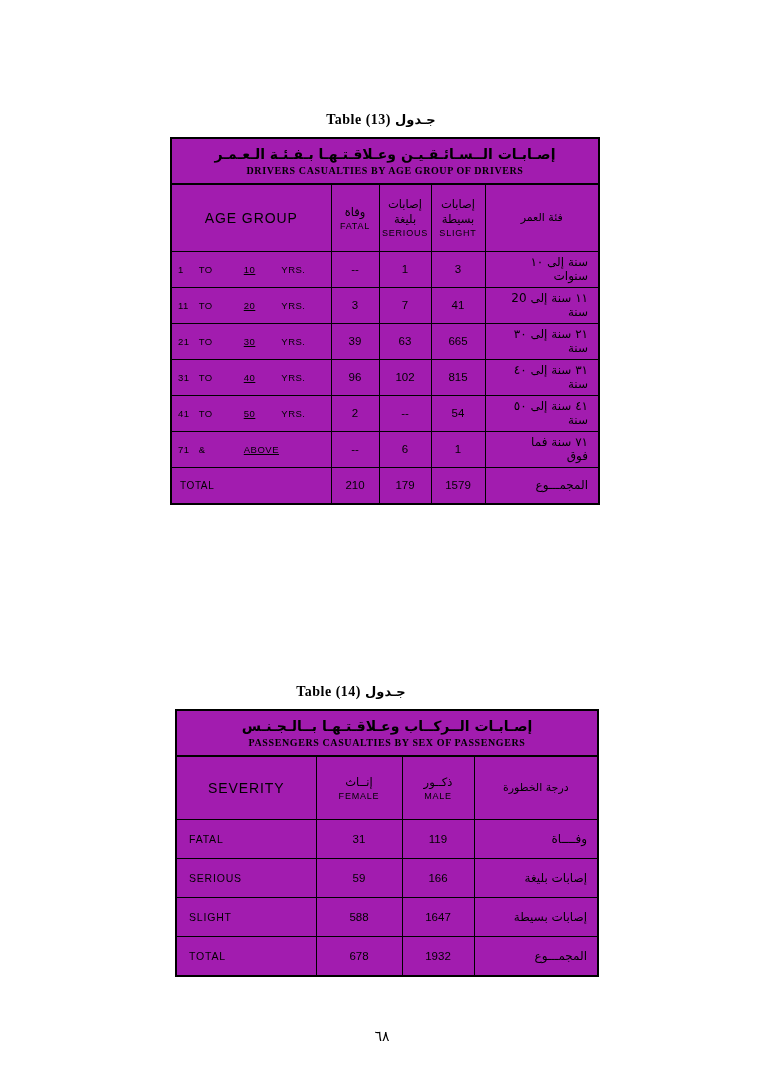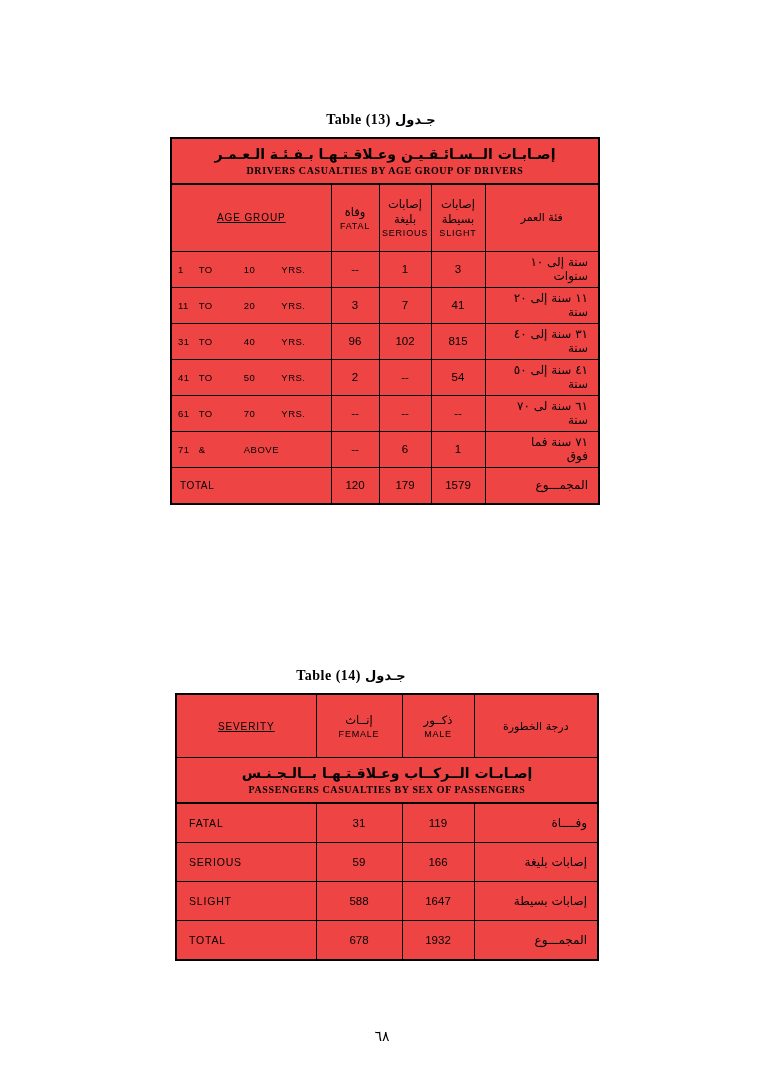--- a/index.html
+++ b/index.html
@@ -40,21 +40,21 @@
   .table-caption .ar {
     font-family: "DejaVu Sans", sans-serif;
     font-size: 13px;
     font-weight: bold;
     margin-right: 6px;
   }
 
   table.stat {
     border-collapse: collapse;
     border: 2.5px solid #000;
-    background: #ef4444;
+    background: #a21caf;
     table-layout: fixed;
   }
   table.stat td, table.stat th {
     border: 1px solid #000;
     padding: 0;
     vertical-align: middle;
     font-weight: normal;
   }
 
   .title-cell {
@@ -79,23 +79,22 @@
     margin-top: 1px;
   }
 
   .hdr {
     text-align: center;
     height: 60px;
     padding: 3px 2px !important;
   }
   .hdr .hdr-en {
     font-family: "Liberation Sans", sans-serif;
-    font-size: 10px;
+    font-size: 14px;
     letter-spacing: 0.9px;
-    text-decoration: underline;
   }
   .hdr .hdr-ar {
     font-family: "DejaVu Sans", sans-serif;
     font-size: 11.5px;
     direction: rtl;
     line-height: 1.25;
   }
   .hdr .hdr-sub {
     font-family: "Liberation Sans", sans-serif;
     font-size: 9px;
@@ -115,21 +114,21 @@
     padding: 0 6px !important;
     height: 35px;
   }
   td.agecell .row-en {
     display: flex;
     align-items: center;
     width: 100%;
   }
   td.agecell .c1 { width: 22px; }
   td.agecell .c2 { width: 48px; }
-  td.agecell .c3 { width: 40px; }
+  td.agecell .c3 { width: 40px; text-decoration: underline; }
   td.agecell .c4 { width: 46px; }
 
   td.num {
     text-align: center;
     font-family: "Liberation Sans", sans-serif;
     font-size: 11.5px;
     height: 35px;
   }
   td.ar {
     text-align: center;
@@ -237,23 +236,37 @@
             <div class="row-en">
               <span class="c1">11</span>
               <span class="c2">TO</span>
               <span class="c3">20</span>
               <span class="c4">YRS.</span>
             </div>
           </td>
           <td class="num">3</td>
           <td class="num">7</td>
           <td class="num">41</td>
-          <td class="ar ar-right">١١ سنة إلى ٢٠ سنة</td>
-        </tr>
-
+          <td class="ar ar-right">١١ سنة إلى 20 سنة</td>
+        </tr>
+
+        <tr>
+          <td class="agecell">
+            <div class="row-en">
+              <span class="c1">21</span>
+              <span class="c2">TO</span>
+              <span class="c3">30</span>
+              <span class="c4">YRS.</span>
+            </div>
+          </td>
+          <td class="num">39</td>
+          <td class="num">63</td>
+          <td class="num">665</td>
+          <td class="ar ar-right">٢١ سنة إلى ٣٠ سنة</td>
+        </tr>
 
         <tr>
           <td class="agecell">
             <div class="row-en">
               <span class="c1">31</span>
               <span class="c2">TO</span>
               <span class="c3">40</span>
               <span class="c4">YRS.</span>
             </div>
           </td>
@@ -272,96 +285,82 @@
               <span class="c4">YRS.</span>
             </div>
           </td>
           <td class="num">2</td>
           <td class="num">--</td>
           <td class="num">54</td>
           <td class="ar ar-right">٤١ سنة إلى ٥٠ سنة</td>
         </tr>
 
 
-        <tr>
-          <td class="agecell">
-            <div class="row-en">
-              <span class="c1">61</span>
-              <span class="c2">TO</span>
-              <span class="c3">70</span>
-              <span class="c4">YRS.</span>
-            </div>
-          </td>
-          <td class="num">--</td>
-          <td class="num">--</td>
-          <td class="num">--</td>
-          <td class="ar ar-right">٦١ سنة لى ٧٠ سنة</td>
-        </tr>
 
         <tr>
           <td class="agecell">
             <div class="row-en">
               <span class="c1">71</span>
               <span class="c2">&amp;</span>
               <span class="c3">ABOVE</span>
               <span class="c4"></span>
             </div>
           </td>
           <td class="num">--</td>
           <td class="num">6</td>
           <td class="num">1</td>
           <td class="ar ar-right">٧١ سنة  فما فوق</td>
         </tr>
 
         <tr class="total-row">
           <td class="total-en">TOTAL</td>
-          <td class="num">120</td>
+          <td class="num">210</td>
           <td class="num">179</td>
           <td class="num">1579</td>
           <td class="ar ar-right">المجمـــوع</td>
         </tr>
       </tbody>
     </table>
   </div>
 
-  <div class="table-block" style="left:175px; top:668px; width:358px;">
+  <div class="table-block" style="left:175px; top:684px; width:358px;">
 
     <div class="table-caption">
       <span>Table (14)</span>
       <span class="ar">جـدول</span>
     </div>
 
     <table class="stat" style="width:422px;">
       <colgroup>
         <col style="width:140px">
         <col style="width:86px">
         <col style="width:72px">
         <col style="width:124px">
       </colgroup>
       <tbody>
         <tr>
+          <td class="title-cell" colspan="4">
+            <div class="title-ar">إصـابـات الــركــاب وعـلاقـتـهـا بــالـجـنـس</div>
+            <div class="title-en">PASSENGERS CASUALTIES BY SEX OF PASSENGERS</div>
+          </td>
+        </tr>
+        <tr>
           <td class="hdr" style="height:56px">
             <div class="hdr-en">SEVERITY</div>
           </td>
           <td class="hdr" style="height:56px">
             <div class="hdr-ar">إنــاث</div>
             <div class="hdr-sub">FEMALE</div>
           </td>
           <td class="hdr" style="height:56px">
             <div class="hdr-ar">ذكــور</div>
             <div class="hdr-sub">MALE</div>
           </td>
           <td class="hdr" style="height:56px">
             <div class="hdr-ar-big">درجة الخطورة</div>
-          </td>
-        </tr>
-        <tr>
-          <td class="title-cell" colspan="4">
-            <div class="title-ar">إصـابـات الــركــاب وعـلاقـتـهـا بــالـجـنـس</div>
-            <div class="title-en">PASSENGERS CASUALTIES BY SEX OF PASSENGERS</div>
           </td>
         </tr>
 
         <tr>
           <td class="sev-en">FATAL</td>
           <td class="num" style="height:38px">31</td>
           <td class="num" style="height:38px">119</td>
           <td class="ar ar-right" style="height:38px">وفــــاة</td>
         </tr>
         <tr>

